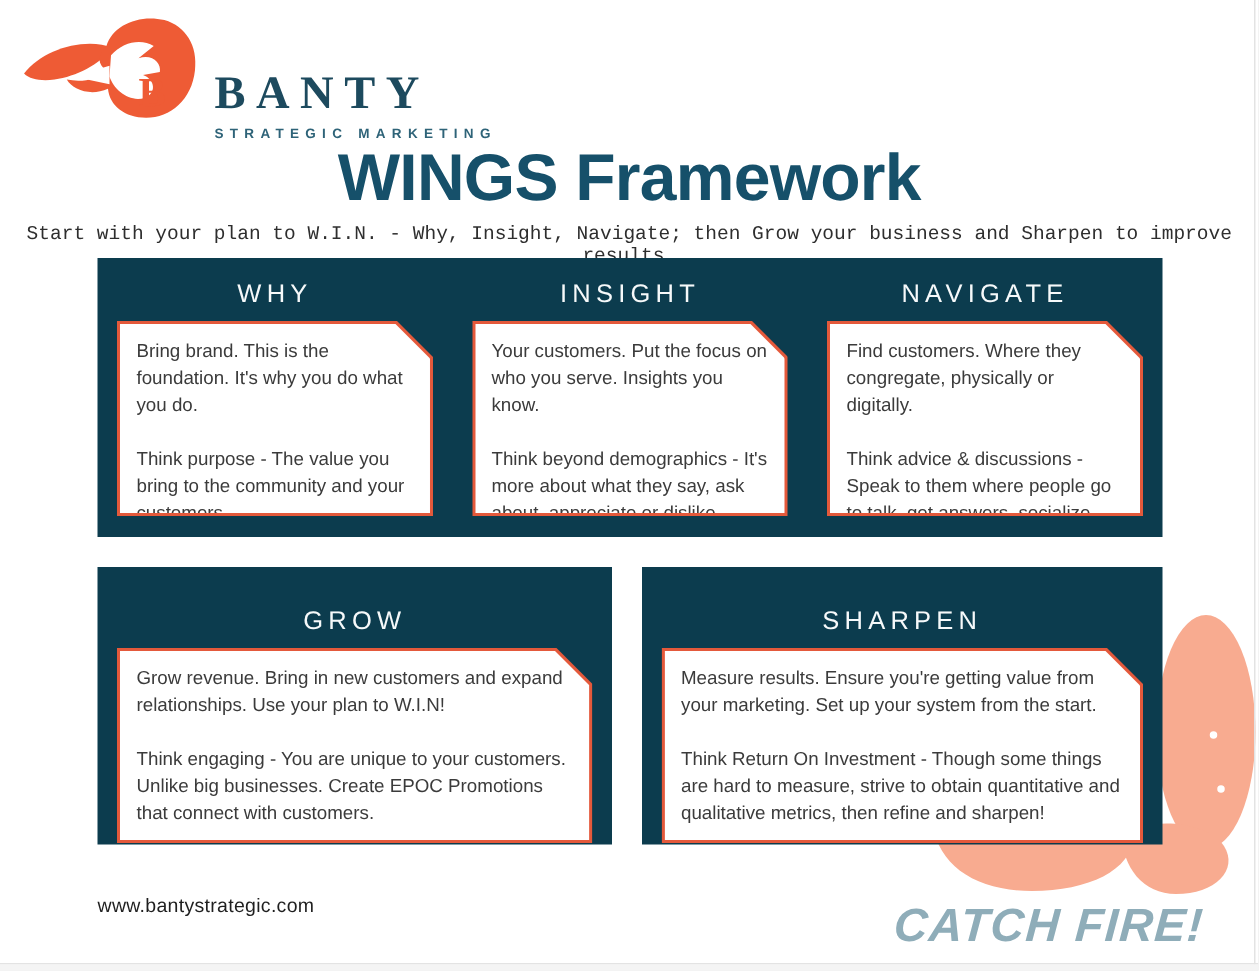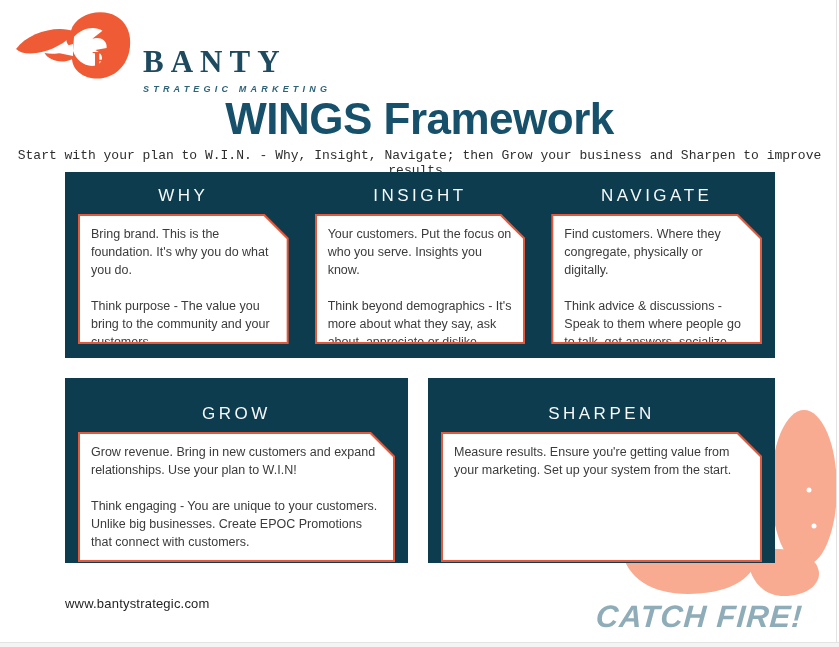--- a/index.html
+++ b/index.html
@@ -15,21 +15,21 @@
   .strip-bottom { position:absolute; left:0; top:643px; width:839px; height:4px; background:#f4f4f4; z-index:6; }
 
   
   .logo { position:absolute; left:14px; top:8px; width:118px; height:82px; z-index:2; }
   .brand-text { position:absolute; left:143px; top:24px; z-index:2;margin-top:20px; }
   .brand-name {
     font-family:"Liberation Serif", serif; font-weight:bold; font-size:31px;
     letter-spacing:7px; color:#1d4a5e;
   }
   .brand-tagline {
-    margin-top:4px; font-size:9px; font-weight:bold; letter-spacing:4.2px; color:#2e6378;font-style:italic;
+    margin-top:4px; font-size:9px; font-weight:bold; letter-spacing:4.2px; color:#2e6378;
   }
 
   .title {
     position:absolute; left:0; top:94px; width:839px; text-align:center;
     font-size:44px; font-weight:bold; letter-spacing:-0.5px; color:#16506a; z-index:2;
   }
   .subtitle {
     position:absolute; left:0; top:148px; width:839px; text-align:center;
     font-size:13px; color:#2e2e2e; z-index:2;font-family:Liberation Mono, monospace;
   }
@@ -141,20 +141,21 @@
         <p>Think engaging - You are unique to your customers. Unlike big businesses. Create EPOC Promotions that connect with customers.</p>
       </div>
     </div>
   </section>
 
   <section class="panel panel-sharpen">
     <div class="band-heading">SHARPEN</div>
     <div class="note-card">
       <div class="note-inner">
         <p>Measure results. Ensure you're getting value from your marketing. Set up your system from the start.</p>
+        <p>Think Return On Investment - Though some things are hard to measure, strive to obtain quantitative and qualitative metrics, then refine and sharpen!</p>
       </div>
     </div>
   </section>
 
   <a class="website" href="#">www.bantystrategic.com</a>
   <div class="slogan">CATCH FIRE!</div>
 
   <div class="edge-right"></div>
   <div class="edge-bottom"></div>
   <div class="strip-bottom"></div>

